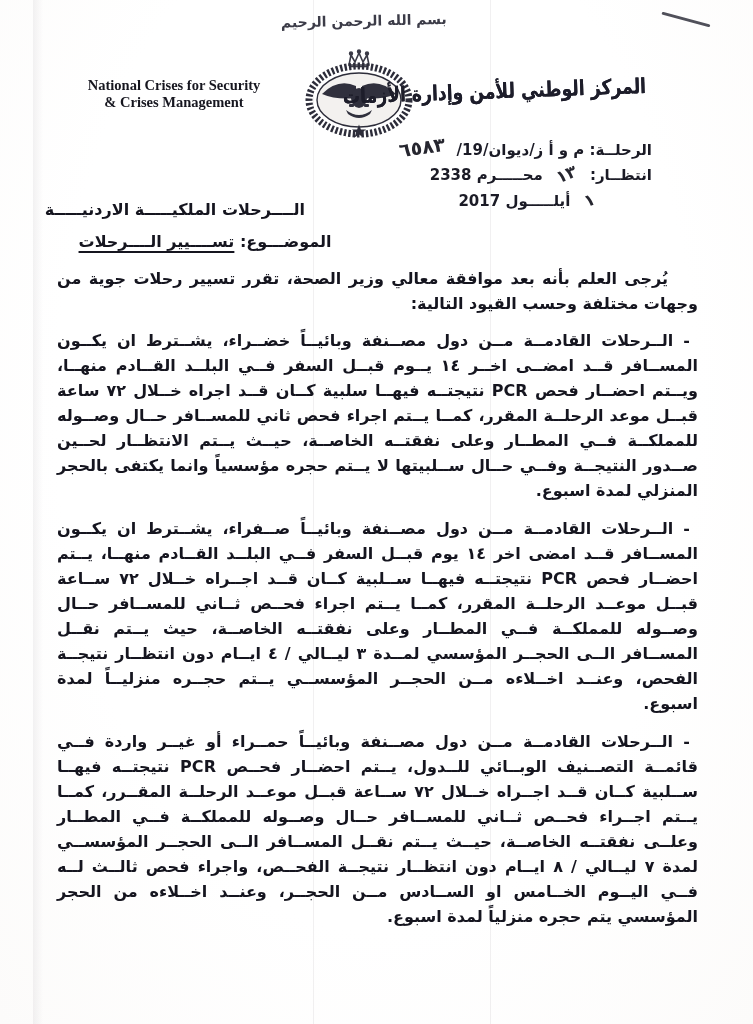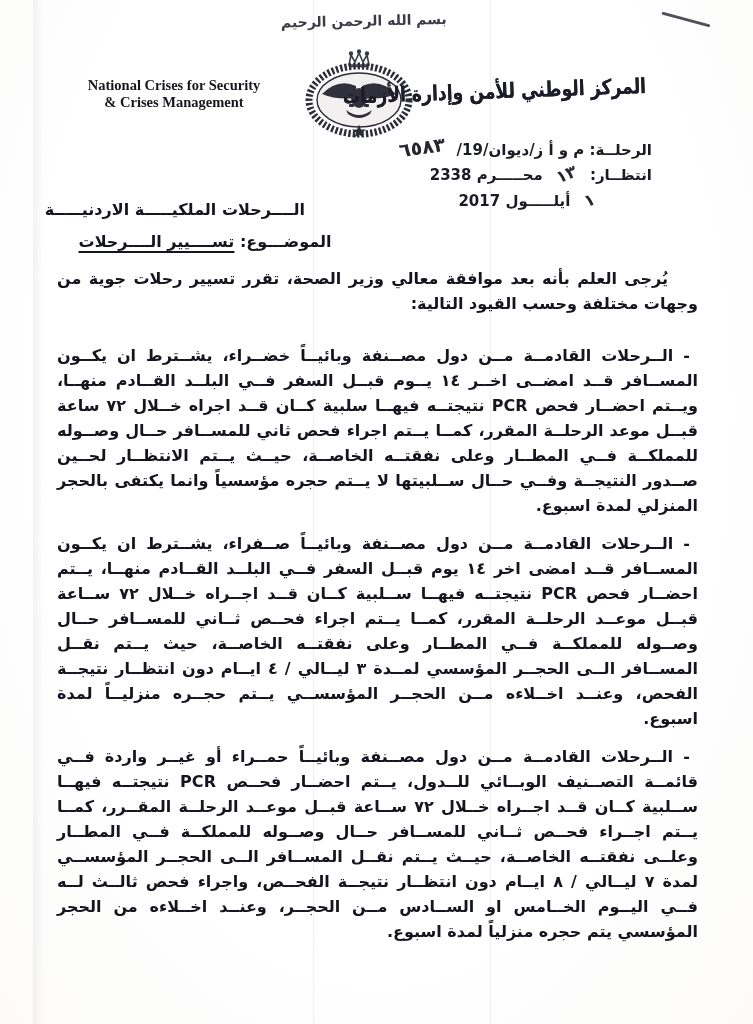--- a/index.html
+++ b/index.html
@@ -71,21 +71,21 @@
   }
   .subject-line .subj{text-decoration:underline;text-underline-offset:4px;text-decoration-thickness:1.5px;}
 
   .body-text{
     position:absolute;left:57px;top:266px;width:641px;
     direction:rtl;text-align:justify;text-align-last:right;
     font-weight:bold;font-size:16px;line-height:25px;color:#15151f;
     letter-spacing:.1px;
   }
   .body-text p{margin:0 0 13px 0;}
-  .body-text p.intro{text-indent:30px;margin-bottom:27px;}
+  .body-text p.intro{text-indent:30px;margin-bottom:12px;}
   .body-text p.bullet{text-indent:8px;}
 </style>
 </head>
 <body>
 
 <div class="page">
 
   <div class="scanline a"></div>
   <div class="scanline b"></div>
   <div class="edge-shade"></div>

